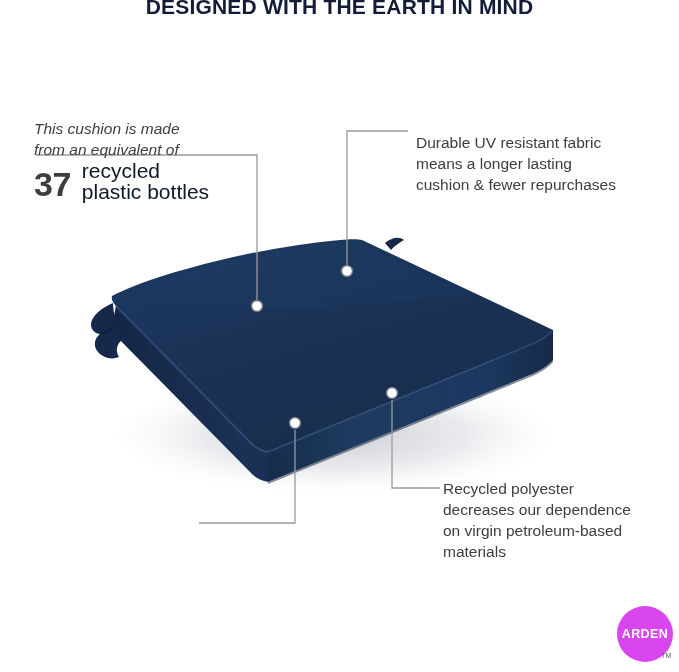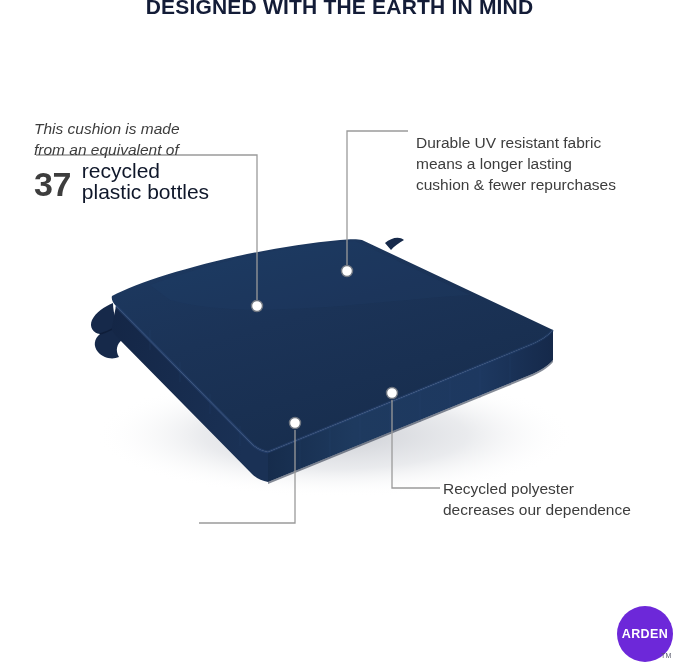--- a/index.html
+++ b/index.html
@@ -91,21 +91,21 @@
   #cushion-svg { display: block; }
 
   
   .logo {
     position: absolute;
     left: 617px;
     top: 606px;
     width: 56px;
     height: 56px;
     border-radius: 50%;
-    background: #6d28d9;
+    background: #d946ef;
     display: flex;
     align-items: center;
     justify-content: center;
   }
   .logo-text {
     color: #ffffff;
     font-size: 12.5px;
     font-weight: bold;
     letter-spacing: 0.4px;
   }
@@ -246,20 +246,22 @@
     <span class="line">means a longer lasting</span>
     <span class="line">cushion &amp; fewer repurchases</span>
   </div>
 
   <div class="callout" id="callout-shipped">
   </div>
 
   <div class="callout" id="callout-poly">
     <span class="line">Recycled polyester</span>
     <span class="line">decreases our dependence</span>
+    <span class="line">on virgin petroleum-based</span>
+    <span class="line">materials</span>
   </div>
 
   <div class="logo">
     <span class="logo-text">ARDEN</span>
   </div>
   <div class="logo-tm">TM</div>
 
 </div>
 
 </body></html>

